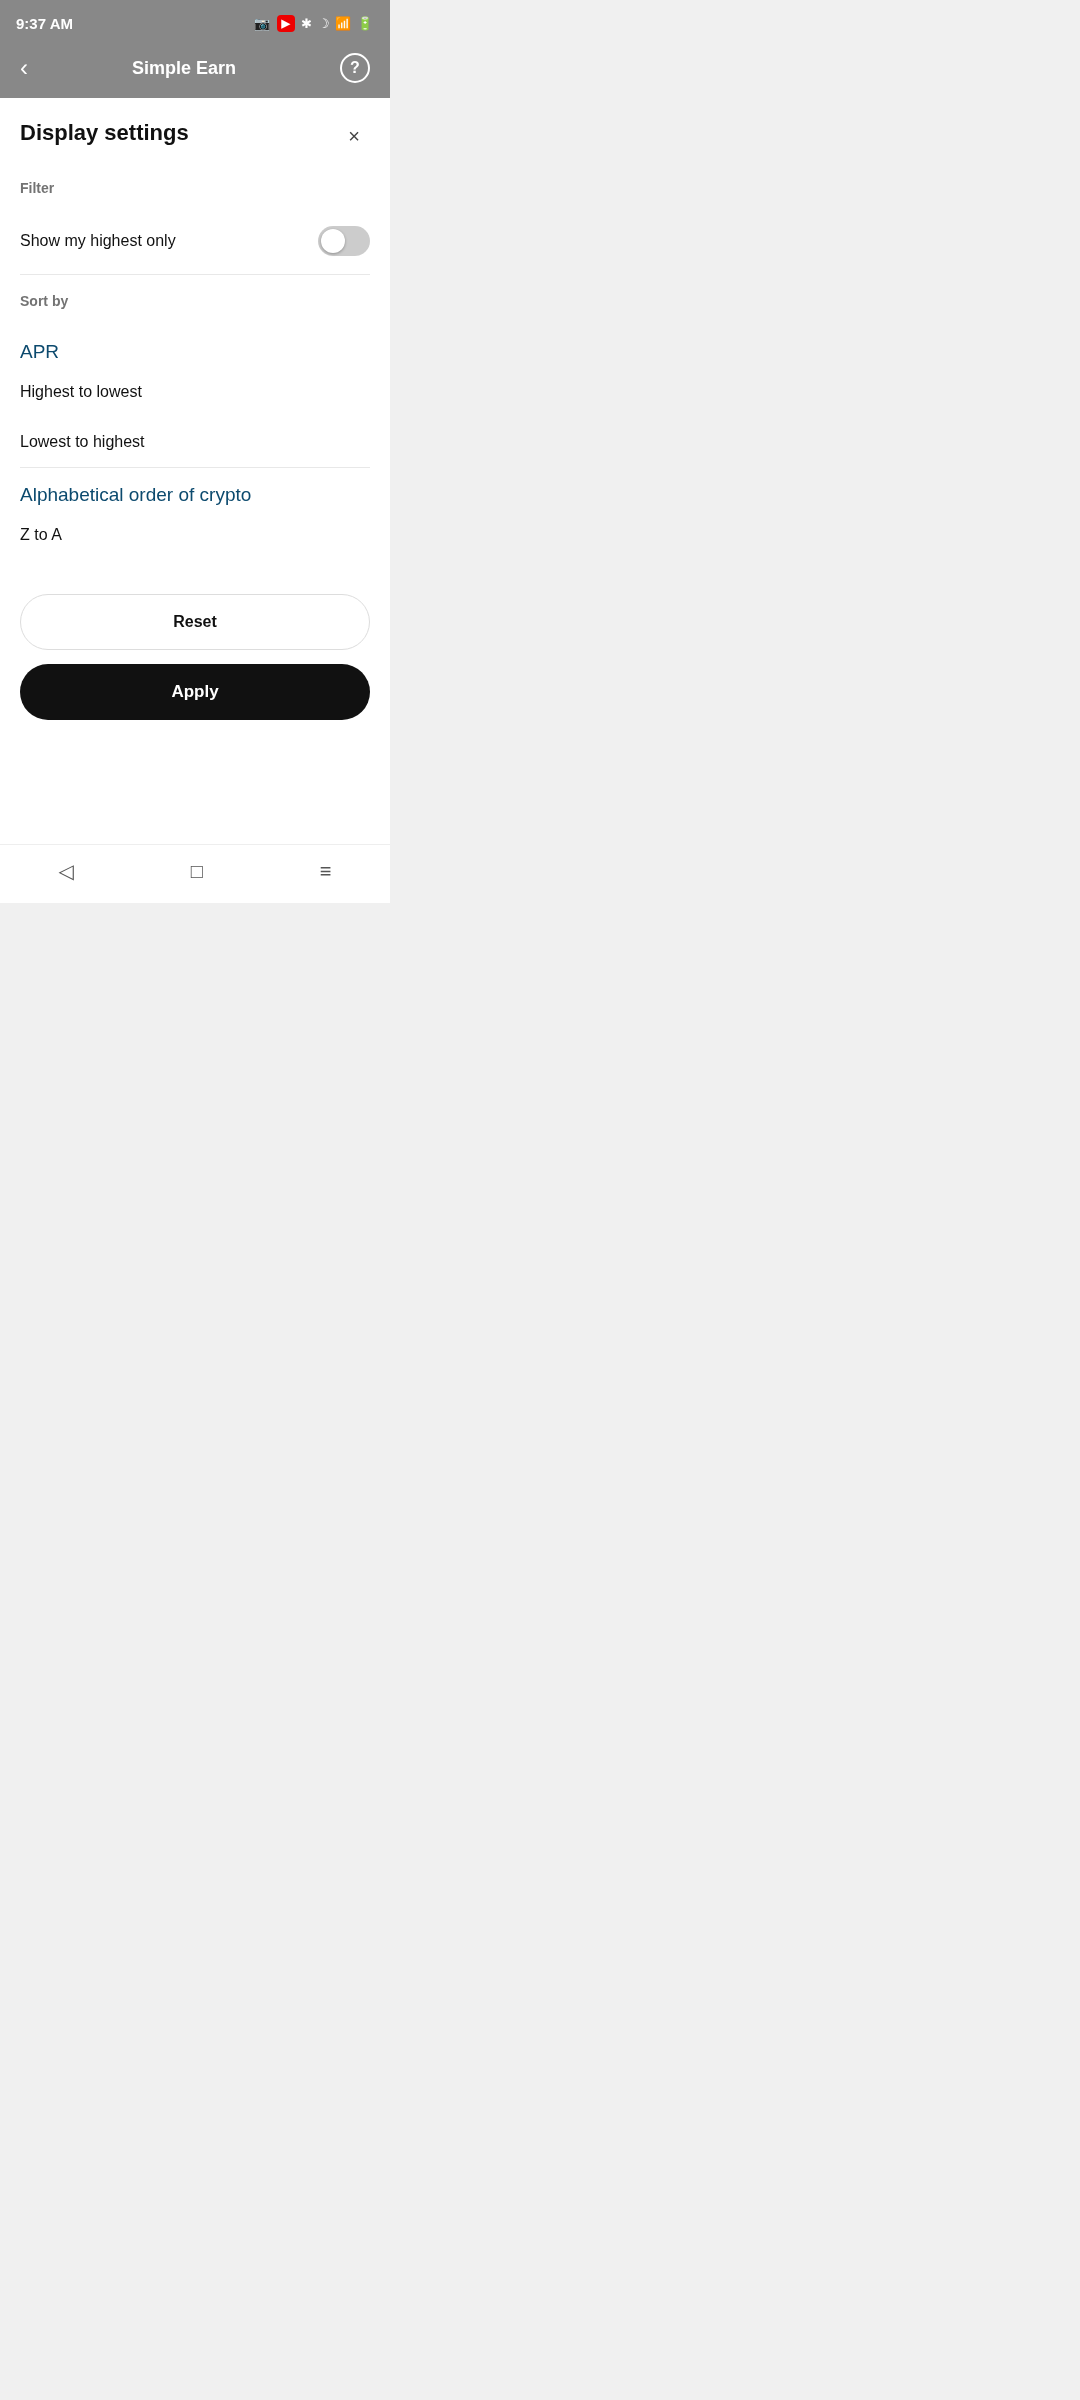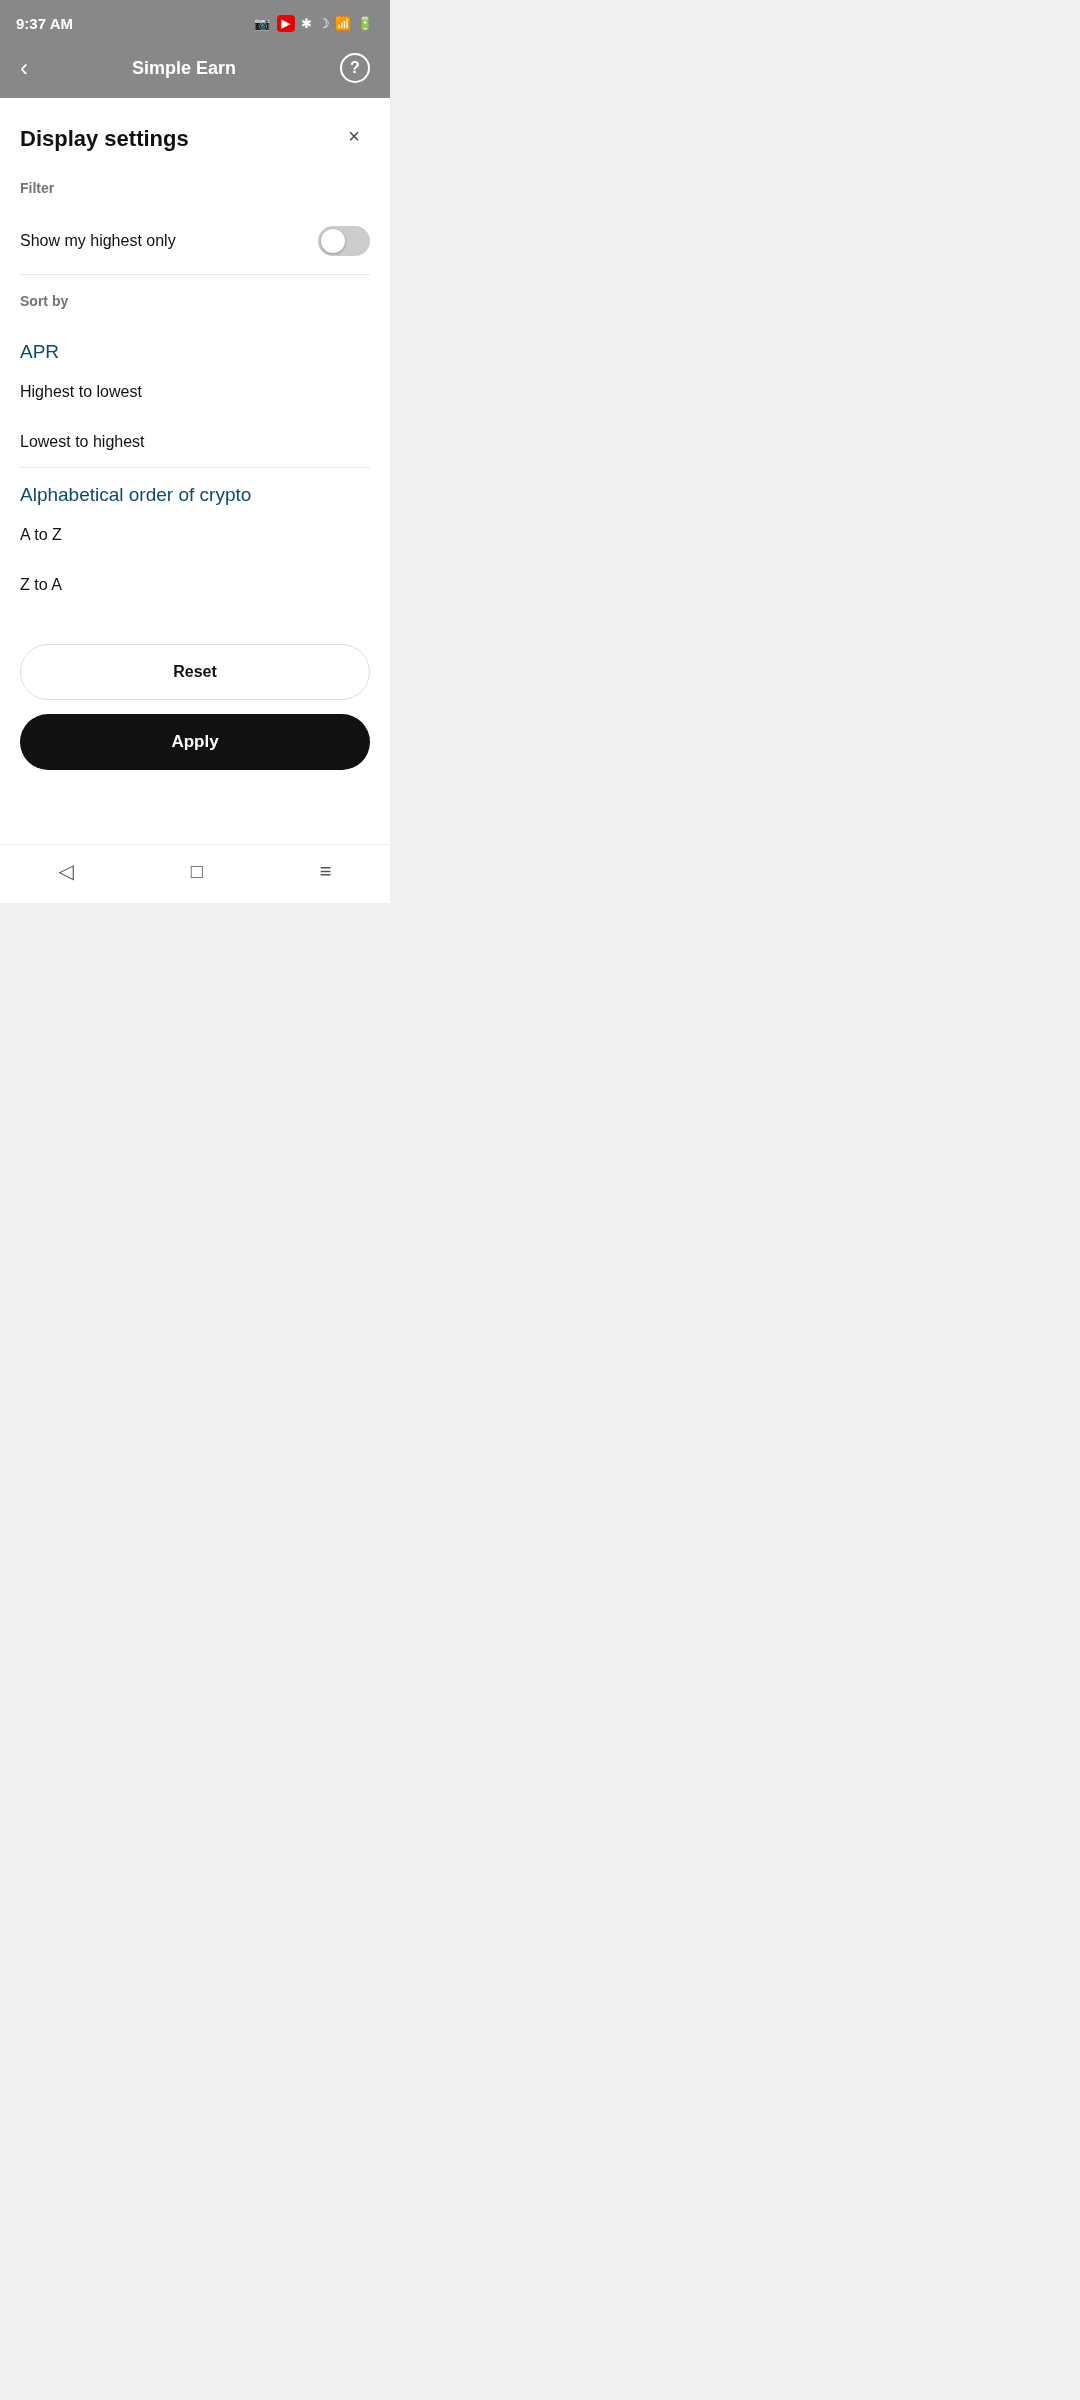--- a/index.html
+++ b/index.html
@@ -93,21 +93,21 @@
     .sheet {
       background: #fff;
       border-radius: 0;
       min-height: 746px;
       padding: 0;
     }
 
     
     .sheet-header {
       display: flex;
-      align-items: flex-end;
+      align-items: flex-start;
       justify-content: space-between;
       padding: 22px 20px 18px;
       border-bottom: none;
     }
 
     .sheet-title {
       font-size: 22px;
       font-weight: 700;
       color: #111;
     }
@@ -300,21 +300,20 @@
 
   <div class="sub-label">APR</div>
 
   <div class="sort-option">Highest to lowest</div>
   <div class="sort-option">Lowest to highest</div>
 
   <div class="divider"></div>
 
   <div class="sub-label">Alphabetical order of crypto</div>
 
-  <div class="sort-option">A to Z</div>
   <div class="sort-option">Z to A</div>
 
   <div class="bottom-bar">
     <button class="btn-reset">Reset</button>
     <button class="btn-apply">Apply</button>
   </div>
 
 </div>
 
 <div class="android-nav">

